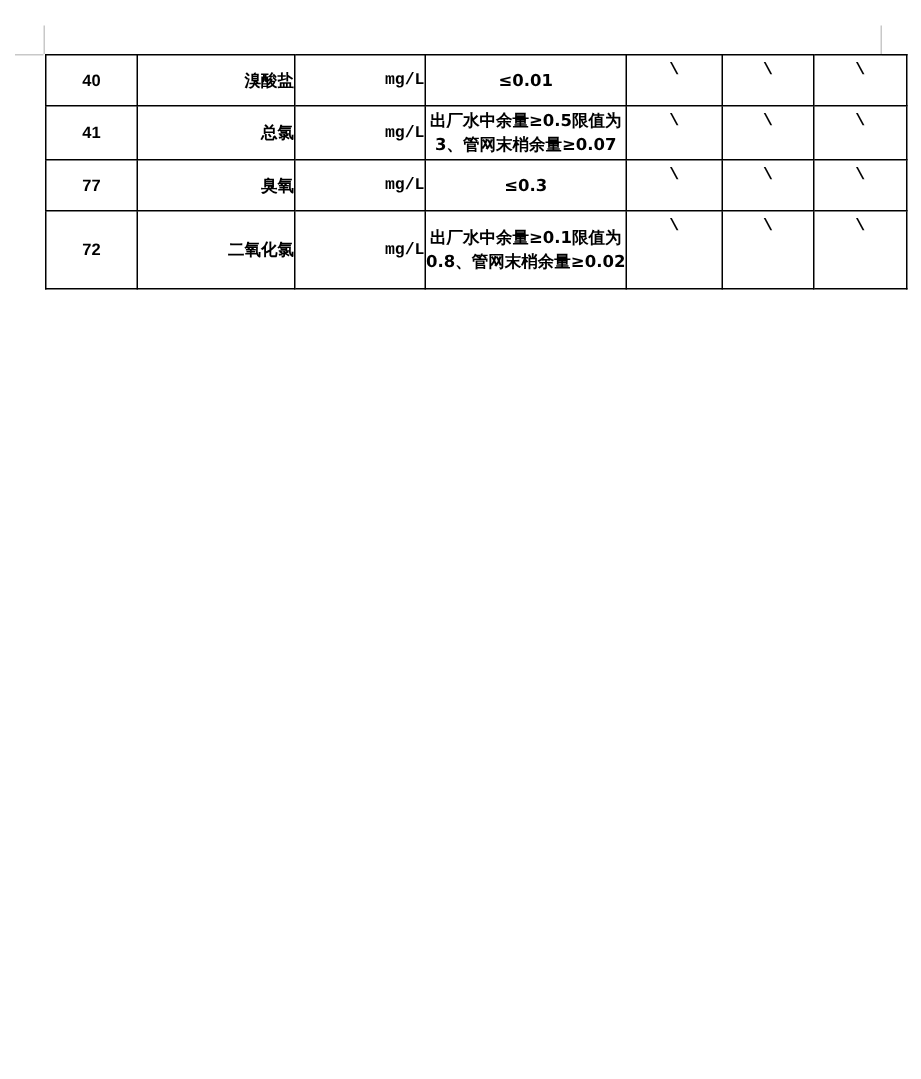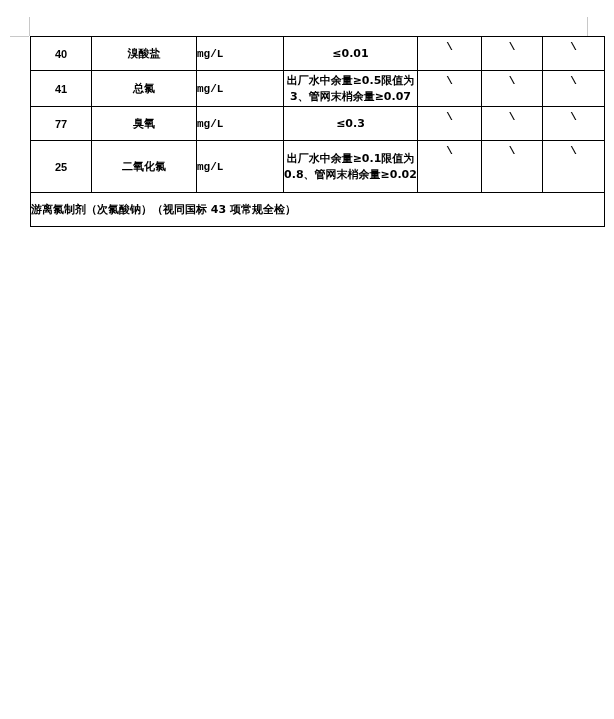--- a/index.html
+++ b/index.html
@@ -4,22 +4,22 @@
 <style>
   html, body { margin: 0; padding: 0; background: #ffffff; }
   body { width: 614px; height: 719px; position: relative; overflow: hidden;
          font-family: "DejaVu Sans", "Liberation Sans", sans-serif; color: #000; }
   .crop { position: absolute; background: #c8c8c8; }
   table.doc { position: absolute; left: 30px; top: 36px; border-collapse: collapse;
               table-layout: fixed; width: 574px; font-weight: bold; }
   table.doc td { border: 1px solid #000; padding: 0; font-size: 11px; line-height: 16px;
                  vertical-align: middle; overflow: hidden; }
   .num { text-align: center; font-family: "Liberation Sans", sans-serif; font-size: 11px; }
-  .name { text-align: center; padding-left: 0; font-size: 12px; }
-  .unit { text-align: left; font-family: "Liberation Mono", "DejaVu Sans Mono", monospace; font-size: 11px; margin-top: 12px; }
+  .name { text-align: right; padding-left: 0; font-size: 12px; }
+  .unit { text-align: right; font-family: "Liberation Mono", "DejaVu Sans Mono", monospace; font-size: 11px; margin-top: 12px; }
   .limit { text-align: center; font-size: 11px; line-height: 16px; margin-top: 20px; }
   .mark { text-align: center; vertical-align: top !important; font-family: "Liberation Mono", monospace; font-size: 11px; padding-top: 2px !important; }
   .footer { text-align: left; font-size: 11px; padding-left: 0; }
 </style>
 </head>
 <body>
 
 <div class="crop" style="left:29px;top:17px;width:1px;height:19px;"></div>
 <div class="crop" style="left:10px;top:36px;width:19px;height:1px;"></div>
 <div class="crop" style="left:587px;top:17px;width:1px;height:19px;"></div>
@@ -57,25 +57,22 @@
   <tr style="height:34px">
     <td class="num">77</td>
     <td class="name">臭氧</td>
     <td class="unit">mg/L</td>
     <td class="limit">≤0.3</td>
     <td class="mark">\</td>
     <td class="mark">\</td>
     <td class="mark">\</td>
   </tr>
   <tr style="height:52px">
-    <td class="num">25</td>
+    <td class="num">72</td>
     <td class="name">二氧化氯</td>
     <td class="unit">mg/L</td>
     <td class="limit">出厂水中余量≥0.1限值为0.8、管网末梢余量≥0.02</td>
     <td class="mark">\</td>
     <td class="mark">\</td>
     <td class="mark">\</td>
   </tr>
-  <tr style="height:34px">
-    <td class="footer" colspan="7">游离氯制剂（次氯酸钠）（视同国标 43 项常规全检）</td>
-  </tr>
 </tbody>
   </table>
 
 </body></html>

